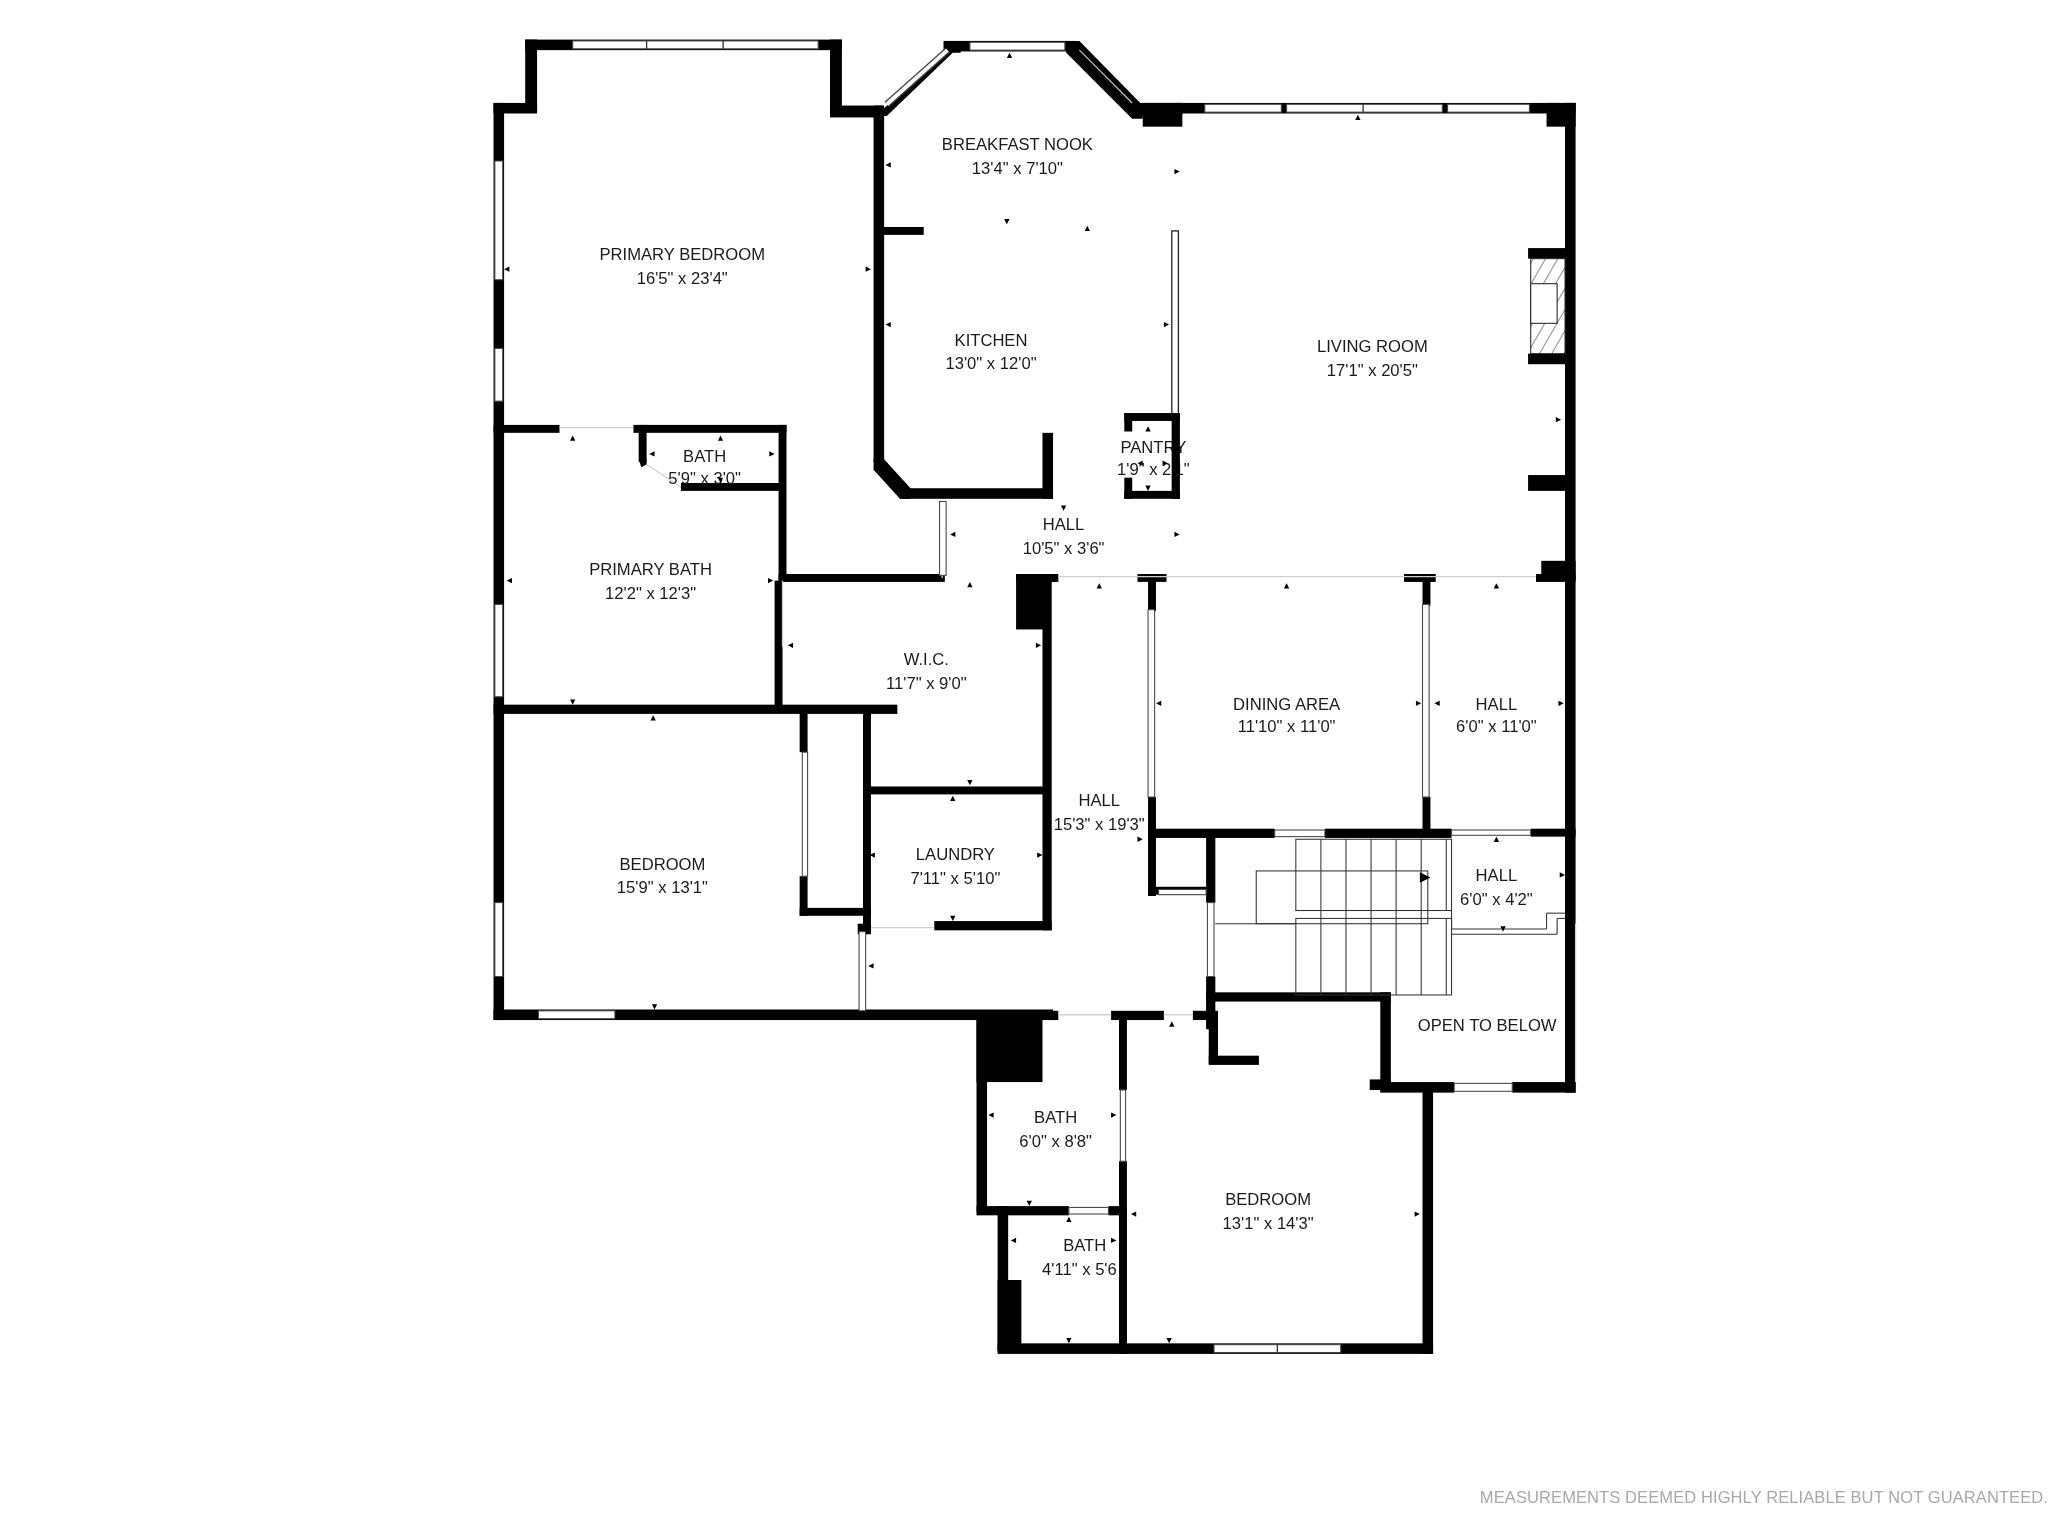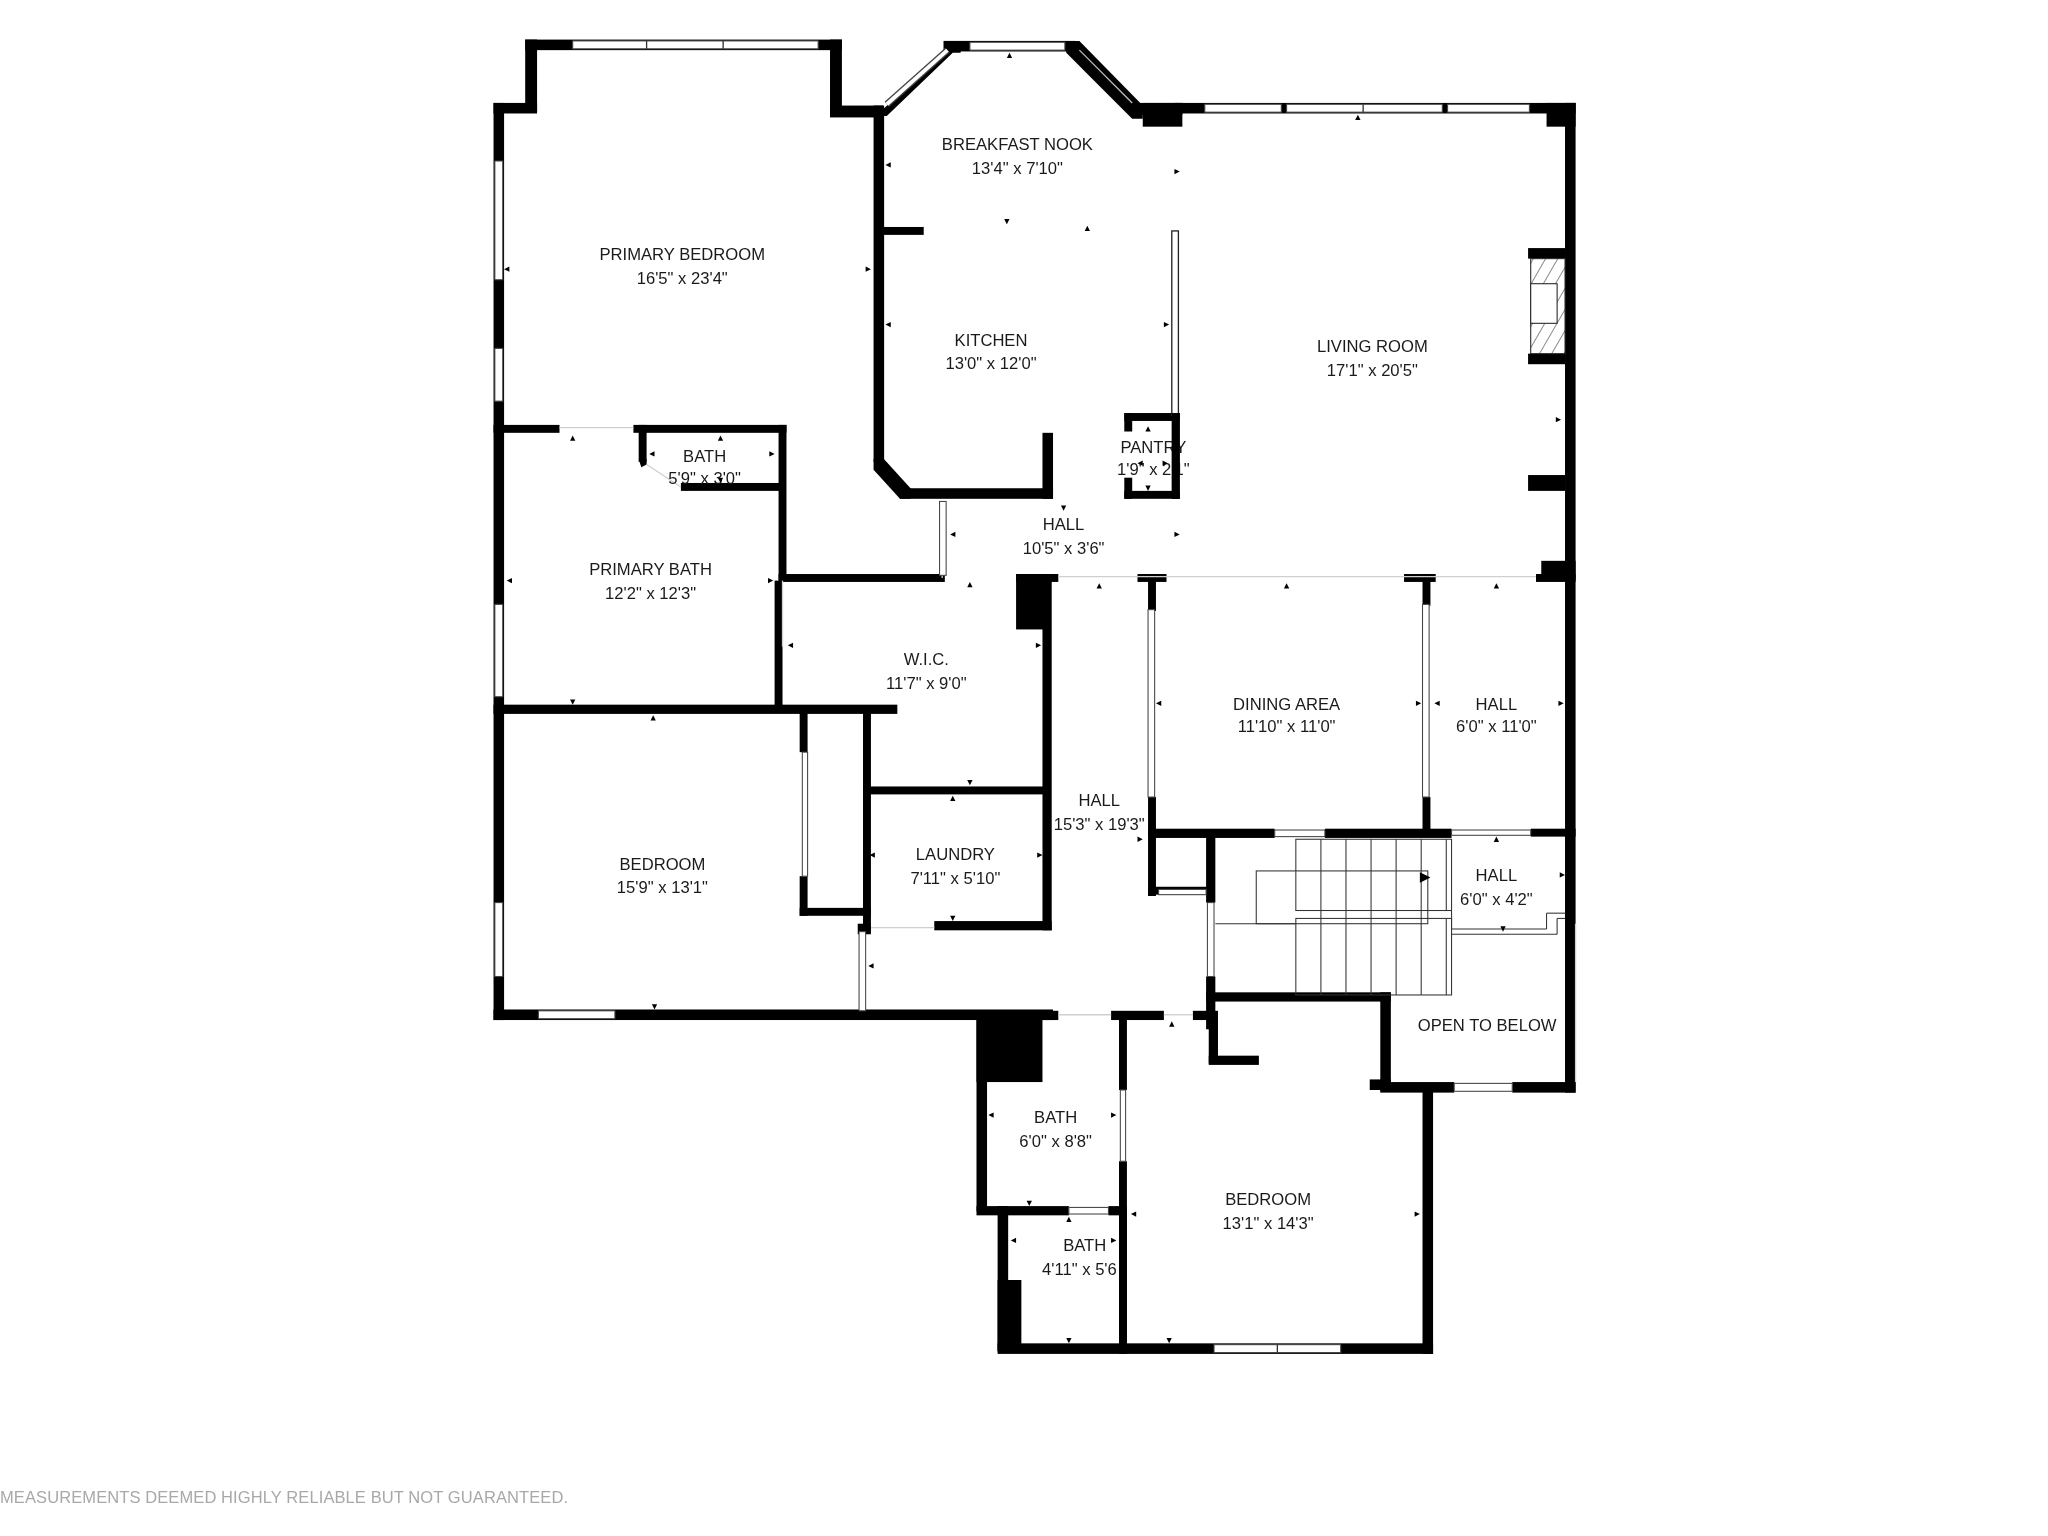--- a/index.html
+++ b/index.html
@@ -1,20 +1,20 @@
 <!DOCTYPE html>
 <html><head>
 <meta charset="utf-8">
 <style>
   html, body { margin:0; padding:0; background:#ffffff; }
   body { width:2048px; height:1536px; position:relative; overflow:hidden; font-family:"Liberation Sans", "DejaVu Sans", sans-serif; }
   #plan { position:absolute; left:0; top:0; width:2048px; height:1536px; }
   .room-label { font-family:"Liberation Sans", "DejaVu Sans", sans-serif; font-size:12.6px; fill:#1a1a1a; text-anchor:middle; }
   .room-dim { font-family:"Liberation Sans", "DejaVu Sans", sans-serif; font-size:12.6px; fill:#1a1a1a; text-anchor:middle; }
-  .disclaimer { position:absolute; left:0; width:2048px; top:1488px; text-align:left; font-family:"Liberation Sans", "DejaVu Sans", sans-serif; font-size:16.5px; color:#a8a8a8; letter-spacing:0.1px; }
+  .disclaimer { position:absolute; left:0; width:2048px; top:1488px; text-align:right; font-family:"Liberation Sans", "DejaVu Sans", sans-serif; font-size:16.5px; color:#a8a8a8; letter-spacing:0.1px; }
   .wall { fill:#000; }
   .win { fill:#fff; stroke:#444; stroke-width:0.8; }
   .thin { stroke:#333; stroke-width:1; fill:none; }
   .open { stroke:#cfcfcf; stroke-width:1; fill:none; }
   .tick { fill:#000; }
 </style>
 </head>
 <body>
 
 <svg id="plan" viewBox="0 0 1552 1164" preserveAspectRatio="none" xmlns="http://www.w3.org/2000/svg">

